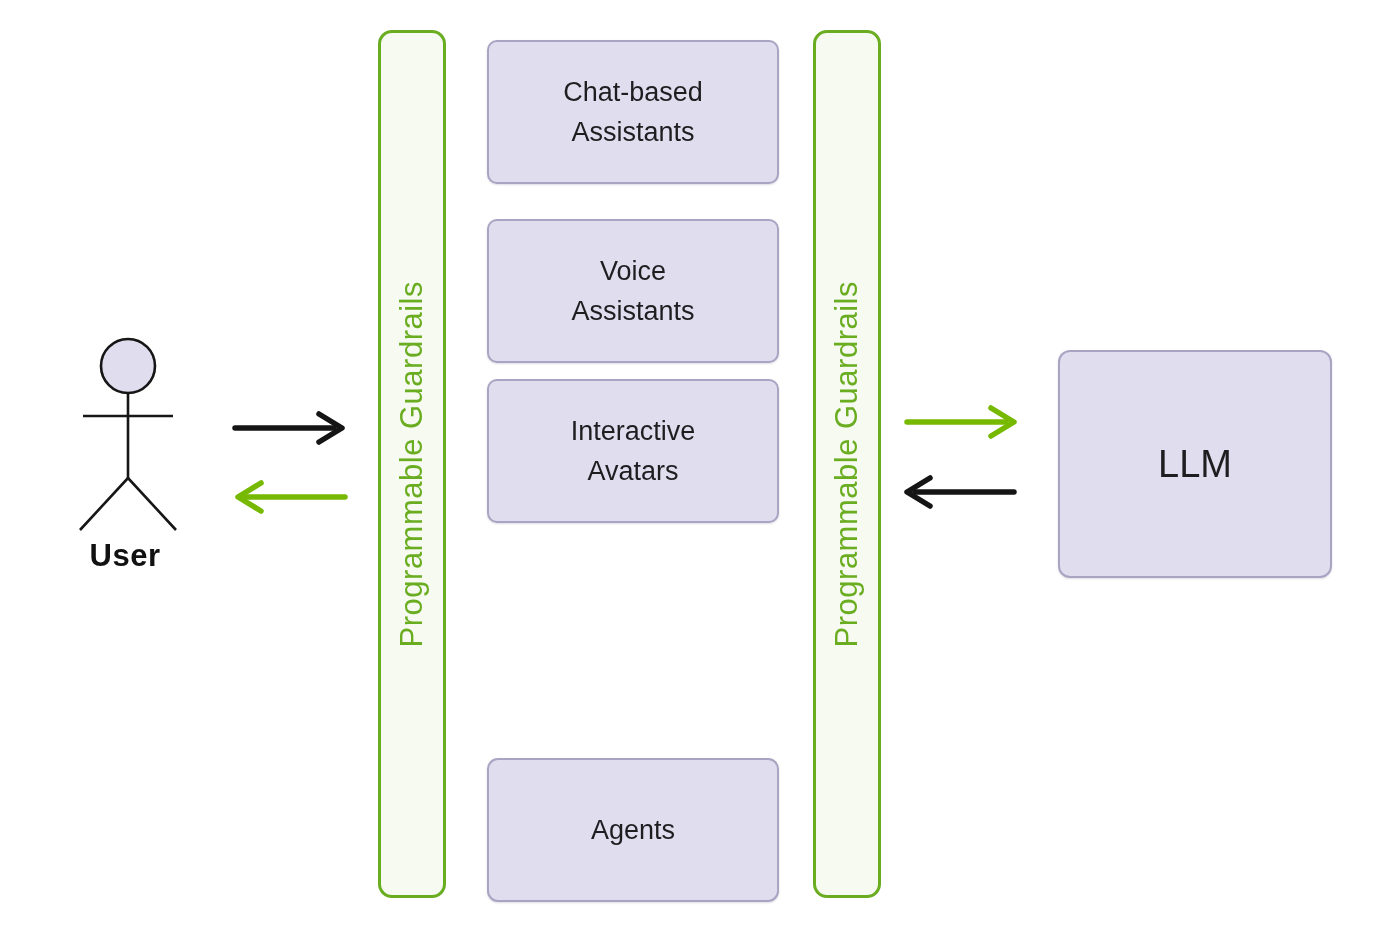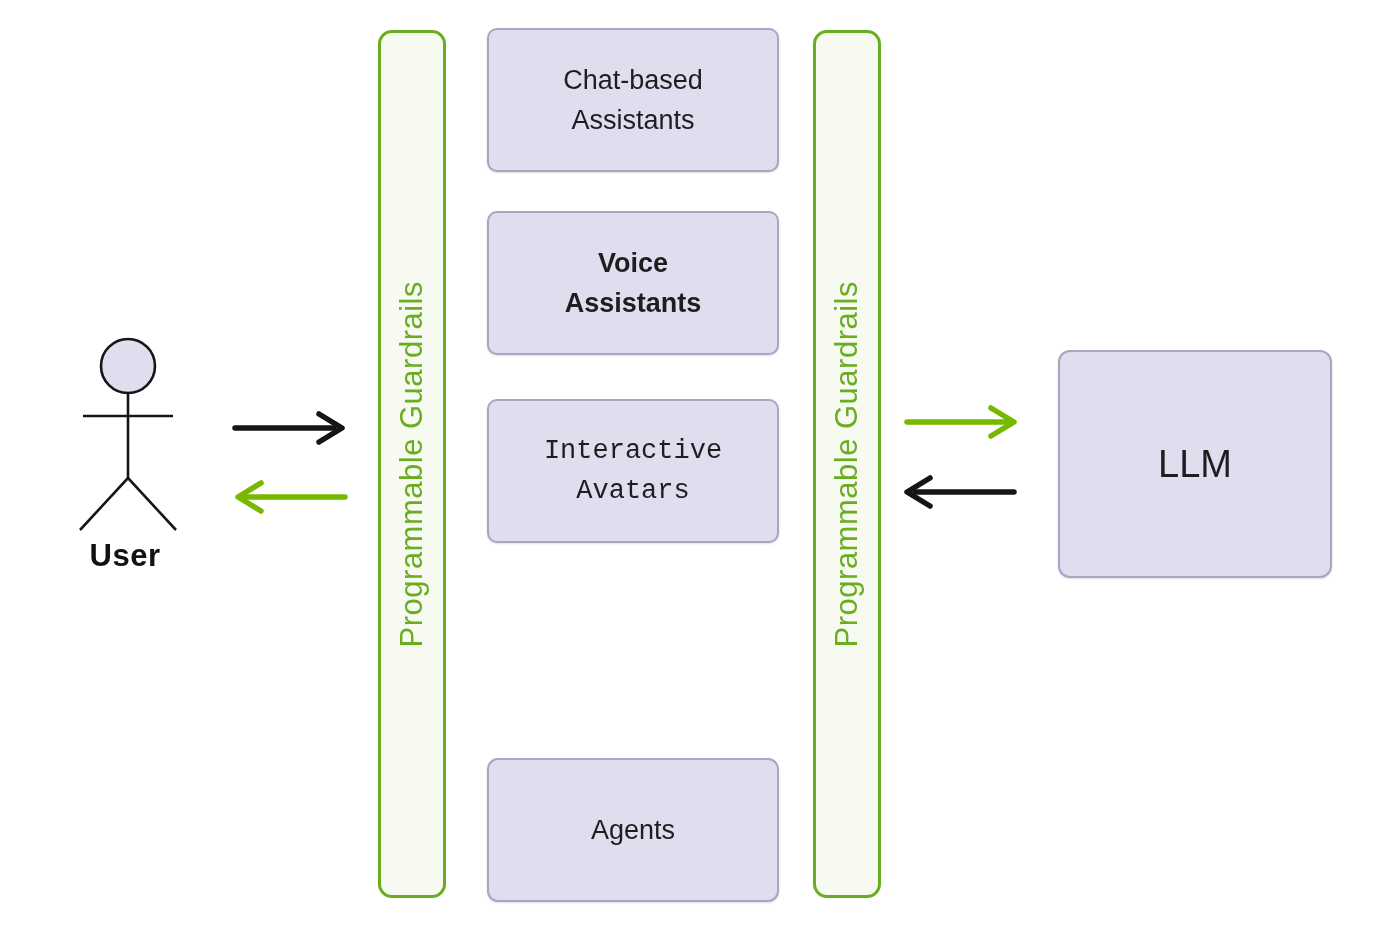--- a/index.html
+++ b/index.html
@@ -74,23 +74,23 @@
     display: flex;
     align-items: center;
     justify-content: center;
     text-align: center;
     font-size: 27px;
     line-height: 1.5;
     color: #1e1e21;
     white-space: pre-line;
     box-shadow: 0 1px 2px rgba(120,118,150,0.25);
   }
-  .app-box.b0 { top: 28px; }
-  .app-box.b1 { top: 211px; font-weight: bold; }
-  .app-box.b2 { top: 399px; font-family: Liberation Mono, monospace; }
+  .app-box.b0 { top: 40px; }
+  .app-box.b1 { top: 219px; }
+  .app-box.b2 { top: 379px; }
   .app-box.b3 { top: 576px; }
   .app-box.b4 { top: 758px; border-radius: 11px; }
 
   
   .llm-box {
     position: absolute;
     left: 1058px;
     top: 350px;
     width: 270px;
     height: 224px;

